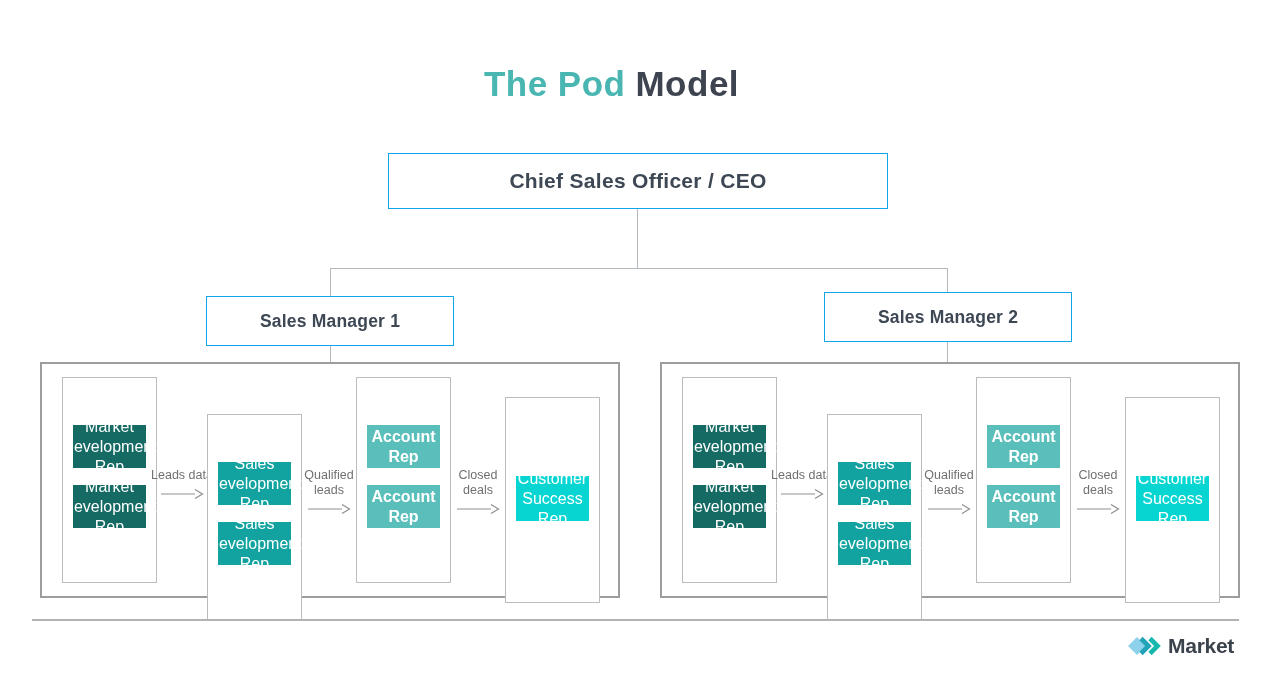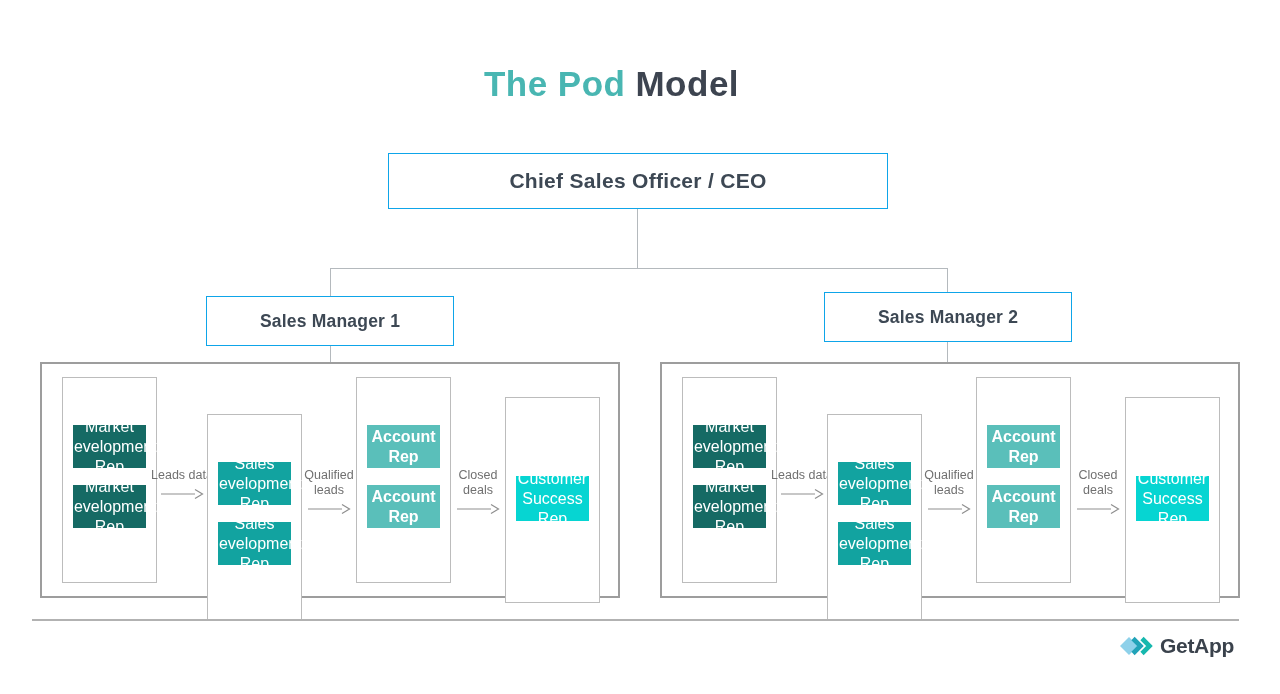--- a/index.html
+++ b/index.html
@@ -170,14 +170,14 @@
   </div>
 </div>
 
 <div class="abs divider"></div>
 <div class="abs brand">
   <svg width="34" height="24" viewBox="0 0 34 24">
     <polygon points="9,3 18,12 9,21 0,12" fill="#8ed1ea"></polygon>
     <path d="M13 4.5 L20.5 12 L13 19.5" fill="none" stroke="#21a3b8" stroke-width="4.6"></path>
     <path d="M22 4.5 L29.5 12 L22 19.5" fill="none" stroke="#16b8ae" stroke-width="4.6"></path>
   </svg>
-  <span class="brand-text">GetApp</span>
+  <span class="brand-text">Market</span>
 </div>
 
 </body></html>

